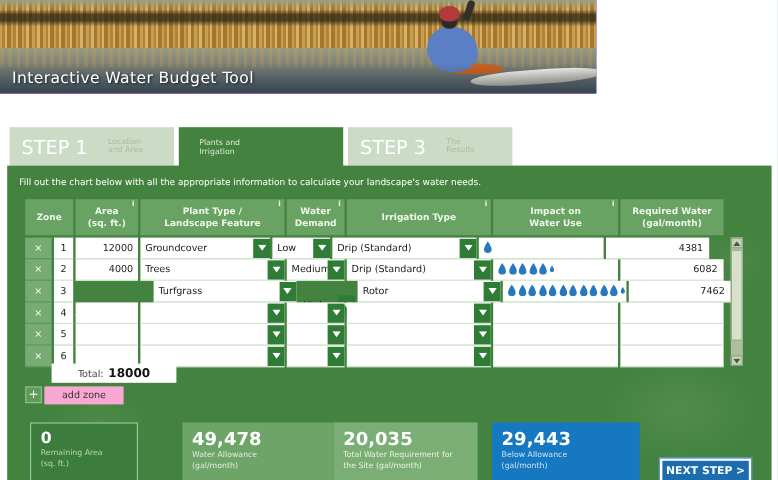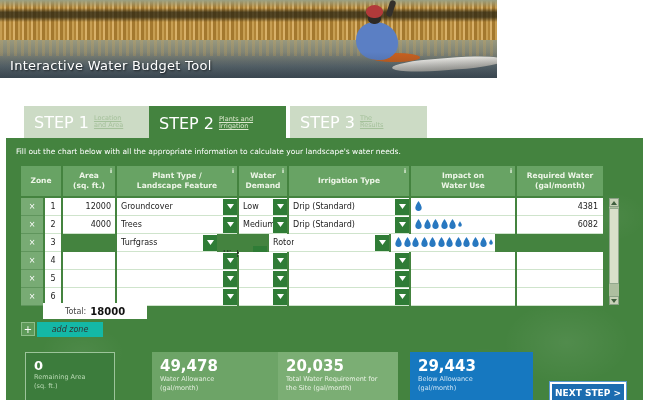--- a/index.html
+++ b/index.html
@@ -26,21 +26,21 @@
   .cap{position:absolute;left:366px;top:5px;width:17px;height:13px;border-radius:50% 50% 45% 45%;background:#b23a3a;}
   .head{position:absolute;left:368px;top:13px;width:13px;height:11px;border-radius:45%;background:#2e2a26;}
   .paddle{position:absolute;left:388px;top:0px;width:6px;height:17px;border-radius:3px;background:#33302b;transform:rotate(18deg);}
   #banner-title{position:absolute;left:10px;bottom:5px;color:#fff;font-size:13px;letter-spacing:.3px;
          text-shadow:1px 1px 2px rgba(0,0,0,.65);}
 
   
   .tab{position:absolute;top:106px;height:32px;width:137px;background:var(--tab_inactive,#ccdbc5);
        display:flex;align-items:center;padding:0;cursor:pointer;}
   .tab .step{color:#fff;font-size:16px;margin-left:10px;white-space:nowrap;}
-  .tab .sub{margin-left:5px;font-size:6.5px;line-height:1.15;color:#a5c19b;text-decoration:underline;}
+  .tab .sub{margin-left:17px;font-size:6.5px;line-height:1.15;color:#a5c19b;}
   .tab.active{background:var(--panel_green,#44833f);height:34px;}
   .tab.active .sub{color:#dde8cf;}
 
   
   #panel{position:absolute;left:6px;top:138px;width:637px;height:262px;background:var(--panel_green,#44833f);}
   #panel .foliage{position:absolute;inset:0;pointer-events:none;
      background:radial-gradient(90px 60px at 88% 78%,rgba(255,255,255,.07),rgba(255,255,255,0) 70%),
                 radial-gradient(70px 45px at 75% 92%,rgba(255,255,255,.06),rgba(255,255,255,0) 70%),
                 radial-gradient(60px 40px at 12% 82%,rgba(255,255,255,.05),rgba(255,255,255,0) 70%),
                 radial-gradient(50px 35px at 95% 30%,rgba(255,255,255,.04),rgba(255,255,255,0) 70%);}
@@ -74,22 +74,22 @@
         display:flex;align-items:center;justify-content:center;cursor:pointer;}
   .sthumb{position:absolute;left:0;top:10px;width:10px;height:76px;background:#d9e0ca;border:1px solid #93a98e;box-sizing:border-box;cursor:pointer;}
 
   
   #total-box{position:absolute;left:43px;top:303px;width:104px;height:16px;background:#fff;
              display:flex;align-items:center;justify-content:center;gap:4px;}
   #total-box .tl{font-size:8px;color:#444;}
   #total-box .tv{font-size:10px;font-weight:bold;color:#111;}
   #add-plus{position:absolute;left:21px;top:322px;width:14px;height:14px;background:#5e9a59;border:1px solid #8fbd8a;
             color:#fff;font-size:10px;display:flex;align-items:center;justify-content:center;cursor:pointer;box-sizing:border-box;}
-  #add-zone{position:absolute;left:37px;top:322px;width:66px;height:15px;background:#14b8a6;color:#333;
-            font-size:8px;display:flex;align-items:center;justify-content:center;cursor:pointer;font-style:italic;}
+  #add-zone{position:absolute;left:37px;top:322px;width:66px;height:15px;background:#f9a8d4;color:#333;
+            font-size:8px;display:flex;align-items:center;justify-content:center;cursor:pointer;}
 
   
   .sumbox{position:absolute;top:352px;height:60px;box-sizing:border-box;padding:5px 8px;color:#fff;}
   .sumbox .val{font-weight:bold;}
   .sumbox .lab{font-size:6.5px;line-height:1.35;}
   #sum1{left:25px;width:90px;background:var(--box1_green,#3c7c3c);border:1px solid #9cc49a;}
   #sum1 .val{font-size:13px;}
   #sum1 .lab{color:#b9d9b4;}
   #sum2{left:152px;width:126px;background:var(--box2_green,#6da467);}
   #sum2 .val{font-size:15px;}
@@ -119,28 +119,27 @@
     <div class="kayak"></div>
     <div class="cockpit"></div>
     <div class="jacket"></div>
     <div class="paddle"></div>
     <div class="head"></div>
     <div class="cap"></div>
     <div class="banner-shade"></div>
     <div id="banner-title">Interactive Water Budget Tool</div>
   </div>
 
-  <div class="tab" style="left:24px">
+  <div class="tab" style="left:8px">
     <span class="step">STEP 1</span>
     <span class="sub">
       <span>Location</span><br><span>and Area</span>
     </span>
   </div>
   <div class="tab active" style="left:149px">
-    <span class="step">STEP 2</span>
     <span class="sub">
       <span>Plants and</span><br><span>Irrigation</span>
     </span>
   </div>
   <div class="tab" style="left:290px">
     <span class="step">STEP 3</span>
     <span class="sub">
       <span>The</span><br><span>Results</span>
     </span>
   </div>
@@ -183,21 +182,21 @@
       <div class="hcell" style="width:86px">
         <span>Required Water</span>
           <span>(gal/month)</span>
       </div>
     </div>
     <div id="rows">
         <div class="trow">
           <div class="cell del" style="width: 22px;">×</div>
           <div class="cell num" style="width: 16px;">1</div>
           <div class="cell area" style="width: 52px;">12000</div>
-          <div class="cell dd" style="width: 120px;">
+          <div class="cell dd" style="width: 108px;">
             <span class="txt">Groundcover</span>
             <span class="arrow">
               <svg width="7" height="5" viewBox="0 0 7 5">
                 <path d="M3.5 5L0 0h7Z" fill="#fff"></path>
               </svg>
             </span>
           </div>
           <div class="cell dd" style="width: 48px;">
             <span class="txt">Low</span>
             <span class="arrow">
@@ -268,21 +267,21 @@
             <span><svg class="drop" width="4" height="6" viewBox="0 0 10 14">
                 <path d="M5 0C5 0 .5 6.5 .5 9.5a4.5 4.5 0 0 0 9 0C9.5 6.5 5 0 5 0Z"></path>
               </svg></span>
           </div>
           <div class="cell req" style="width: 86px;">6082</div>
         </div>
         <div class="trow">
           <div class="cell del" style="width: 22px;">×</div>
           <div class="cell num" style="width: 16px;">3</div>
           <div class="cell area" style="width: 52px; margin-top: 28px;">2000</div>
-          <div class="cell dd" style="width: 100px;">
+          <div class="cell dd" style="width: 120px; margin-left: 12px;">
             <span class="txt">Turfgrass</span>
             <span class="arrow">
               <svg width="7" height="5" viewBox="0 0 7 5">
                 <path d="M3.5 5L0 0h7Z" fill="#fff"></path>
               </svg>
             </span>
           </div>
           <div class="cell dd" style="width: 48px; margin-top: 20px;">
             <span class="txt">High</span>
             <span class="arrow">
@@ -330,20 +329,21 @@
             <span><svg class="drop" width="7" height="10" viewBox="0 0 10 14">
                 <path d="M5 0C5 0 .5 6.5 .5 9.5a4.5 4.5 0 0 0 9 0C9.5 6.5 5 0 5 0Z"></path>
               </svg></span>
             <span><svg class="drop" width="7" height="10" viewBox="0 0 10 14">
                 <path d="M5 0C5 0 .5 6.5 .5 9.5a4.5 4.5 0 0 0 9 0C9.5 6.5 5 0 5 0Z"></path>
               </svg></span>
             <span><svg class="drop" width="4" height="6" viewBox="0 0 10 14">
                 <path d="M5 0C5 0 .5 6.5 .5 9.5a4.5 4.5 0 0 0 9 0C9.5 6.5 5 0 5 0Z"></path>
               </svg></span>
           </div>
+          <div class="cell req" style="width: 86px;">7462</div>
         </div>
         <div class="trow">
           <div class="cell del" style="width: 22px;">×</div>
           <div class="cell num" style="width: 16px;">4</div>
           <div class="cell area" style="width: 52px;"></div>
           <div class="cell dd" style="width: 120px;">
             <span class="txt"></span>
             <span class="arrow">
               <svg width="7" height="5" viewBox="0 0 7 5">
                 <path d="M3.5 5L0 0h7Z" fill="#fff"></path>

